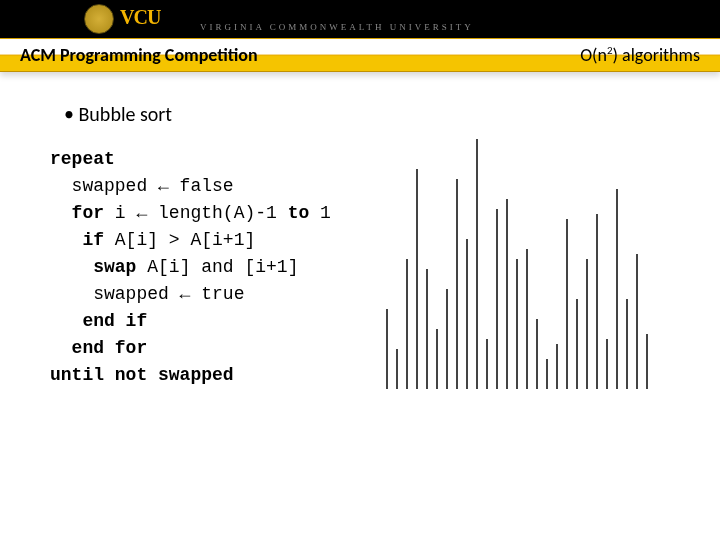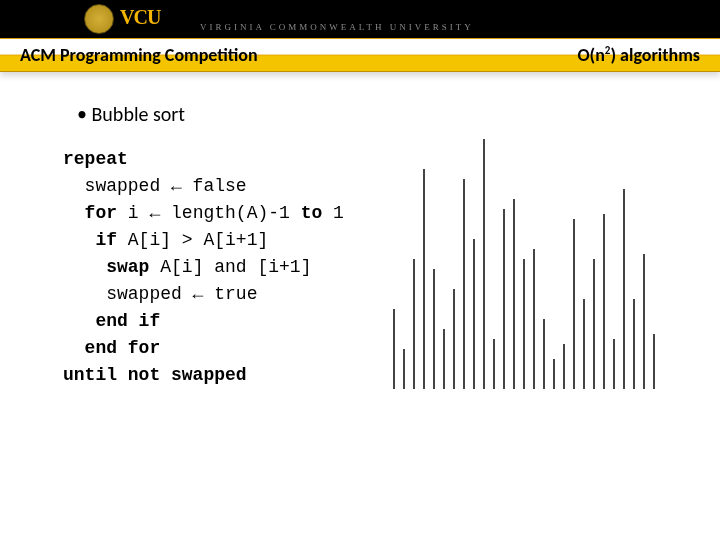--- a/index.html
+++ b/index.html
@@ -60,27 +60,27 @@
     align-items: center;
     padding: 0 20px 0 20px;
     box-shadow: 0 4px 6px rgba(0,0,0,0.15);
   }
   .title-left {
     font-weight: bold;
     font-size: 18px;
     color: #000;
   }
   .title-right {
-    font-weight: bold;
+    font-weight: normal;
     font-size: 18px;
     color: #000;
   }
   .title-right sup { font-size: 11px; vertical-align: super; }
   .content {
-    padding: 30px 50px 0 63px;
+    padding: 30px 50px 0 50px;
     display: flex;
     gap: 4px;
   }
   .left-col { flex: 0 0 310px; }
   .bullet-head {
     font-size: 20px;
     font-weight: normal;
     margin-bottom: 20px;
     margin-left: 14px;
   }

